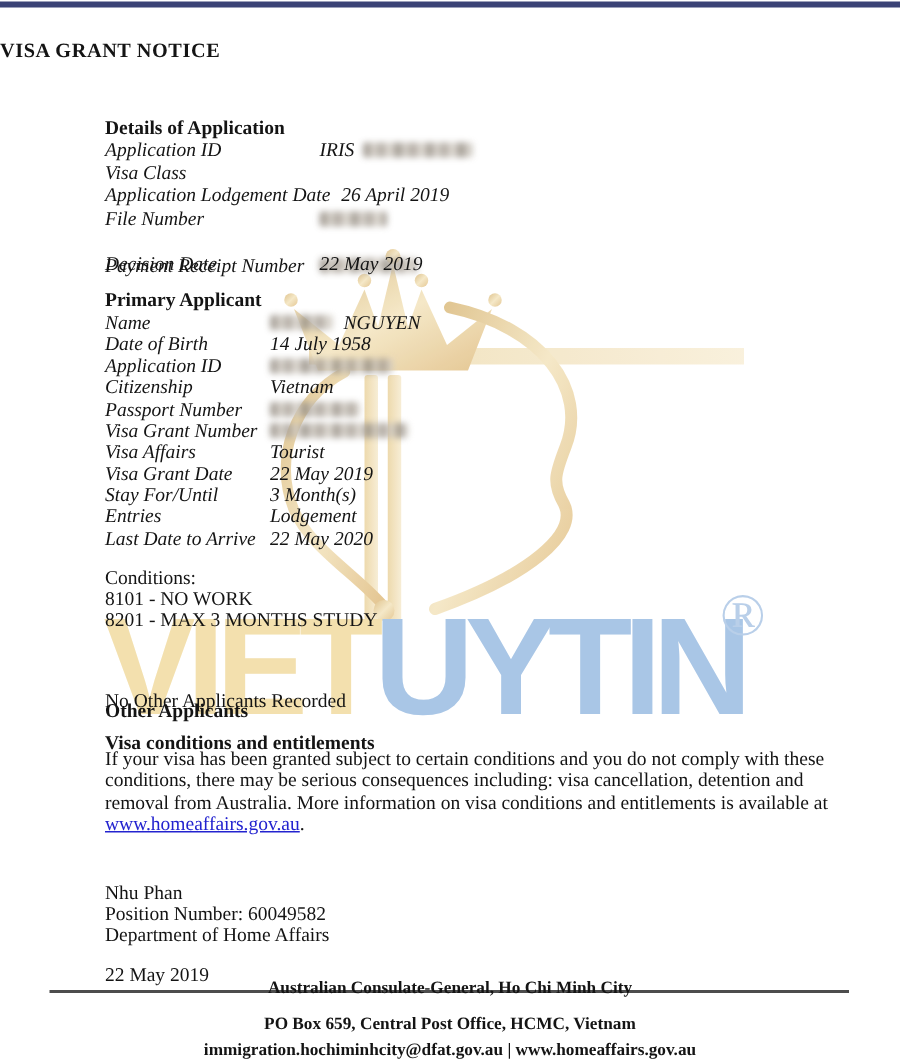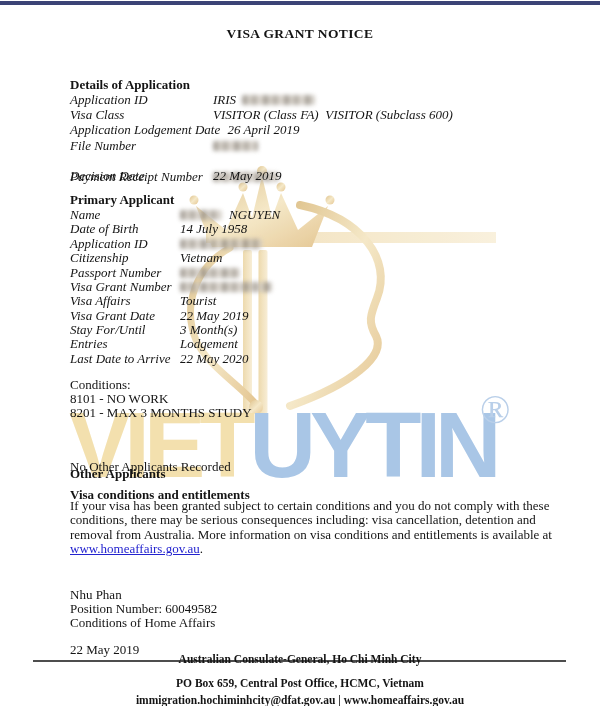--- a/index.html
+++ b/index.html
@@ -1,19 +1,19 @@
 <!DOCTYPE html>
 <html><head>
 <meta charset="utf-8">
 <style>
   html,body{margin:0;padding:0;background:#fff;}
   .page{position:relative;width:600px;height:706px;background:#ffffff;overflow:hidden;
         font-family:"Liberation Serif","DejaVu Serif",serif;color:#141414;}
   .topbar{position:absolute;top:1px;left:0;width:600px;height:4px;}
-  .doc-title{position:absolute;top:26px;left:0;width:100%;text-align:center;
+  .doc-title{position:absolute;top:26px;left:0;width:100%;
              font-weight:bold;font-size:13.5px;letter-spacing:.4px;}
   .line{position:absolute;left:70px;font-size:13px;white-space:pre;}
   .h{font-weight:bold;}
   .row{position:absolute;left:70px;width:510px;height:15px;font-size:13px;font-style:italic;}
   .val{position:absolute;top:0;white-space:pre;}
   .vd{left:143px;}  
   .vp{left:110px;}  
   .blur{display:inline-block;height:10px;border-radius:2px;transform:translateY(1px);
         background:repeating-linear-gradient(90deg,#958d83 0 5px,#c6c0b7 5px 10px,#a59d93 10px 15px,#d0cac1 15px 21px);
         filter:blur(2px);opacity:.8;}
@@ -80,21 +80,20 @@
     <div class="doc-title">VISA GRANT NOTICE</div>
 
     <div class="line h" style="top:77px">Details of Application</div>
 
     <div class="row" style="top:92px">
       <span>Application ID</span>
       <span class="val vd"><span>IRIS</span><span class="blur w73"></span></span>
     </div>
     <div class="row" style="top:107px">
       <span>Visa Class</span>
-      <span class="val vd">VISITOR (Class FA)  VISITOR (Subclass 600)</span>
     </div>
     <div class="row" style="top:122px">
       <span>Application Lodgement Date</span>
       <span style="margin-left:4px">26 April 2019</span>
     </div>
     <div class="row" style="top:138px">
       <span>File Number</span>
       <span class="val vd"><span class="blur w45"></span></span>
     </div>
     <div class="row" style="top:169px">
@@ -158,21 +157,21 @@
     <div class="line" style="top:405px">8201 - MAX 3 MONTHS STUDY</div>
 
     <div class="line h" style="top:466px">Other Applicants</div>
     <div class="line" style="top:459px">No Other Applicants Recorded</div>
 
     <div class="line h" style="top:487px">Visa conditions and entitlements</div>
     <div class="para"><span>If your visa has been granted subject to certain conditions and you do not comply with these</span><br><span>conditions, there may be serious consequences including: visa cancellation, detention and</span><br><span>removal from Australia. More information on visa conditions and entitlements is available at</span><br><a href="#" style="color:#2323cf">www.homeaffairs.gov.au</a><span>.</span></div>
 
     <div class="line" style="top:587px">Nhu Phan</div>
     <div class="line" style="top:601px">Position Number: 60049582</div>
-    <div class="line" style="top:615px">Conditions of Home Affairs</div>
+    <div class="line" style="top:615px">Department of Home Affairs</div>
     <div class="line" style="top:642px">22 May 2019</div>
 
     <div class="rule"></div>
     <div class="fline" style="top:653px">Australian Consulate-General, Ho Chi Minh City</div>
     <div class="fline" style="top:677px">PO Box 659, Central Post Office, HCMC, Vietnam</div>
     <div class="fline" style="top:694px">immigration.hochiminhcity@dfat.gov.au | www.homeaffairs.gov.au</div>
   </div>
 </div>
 
 </body></html>

